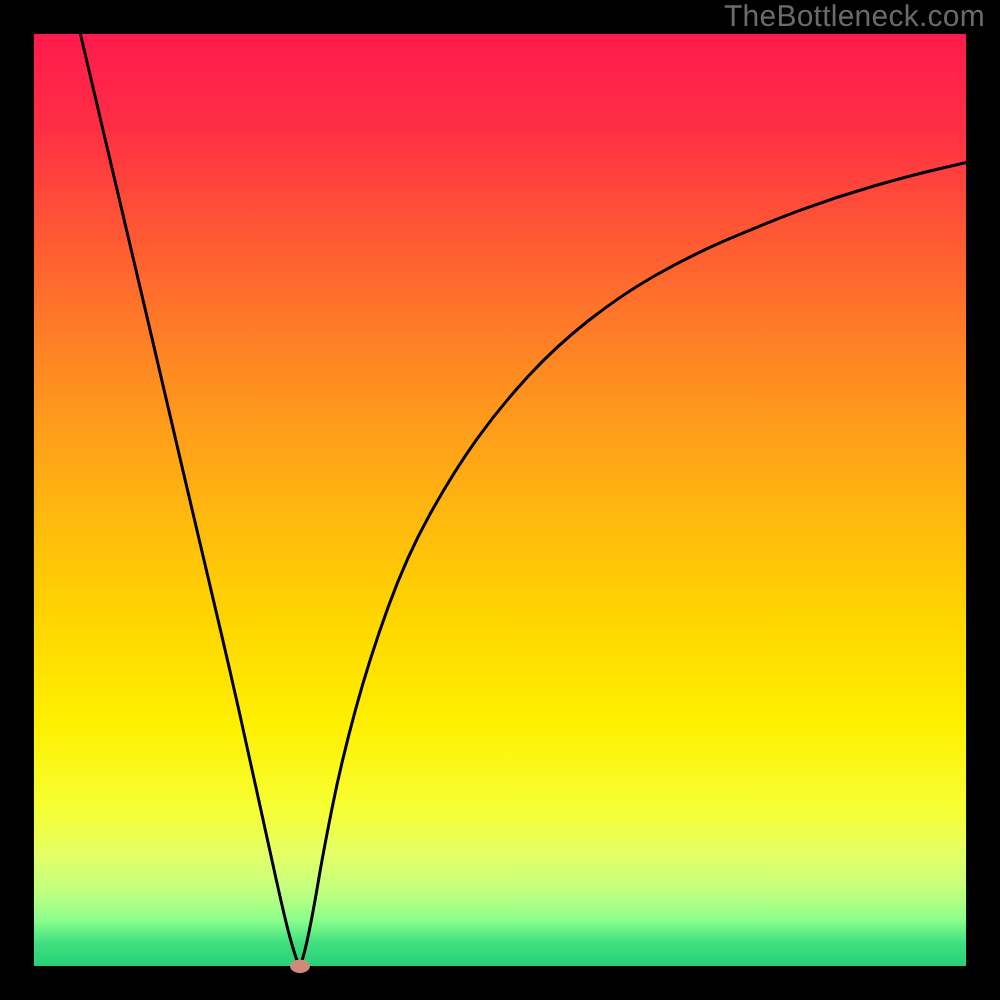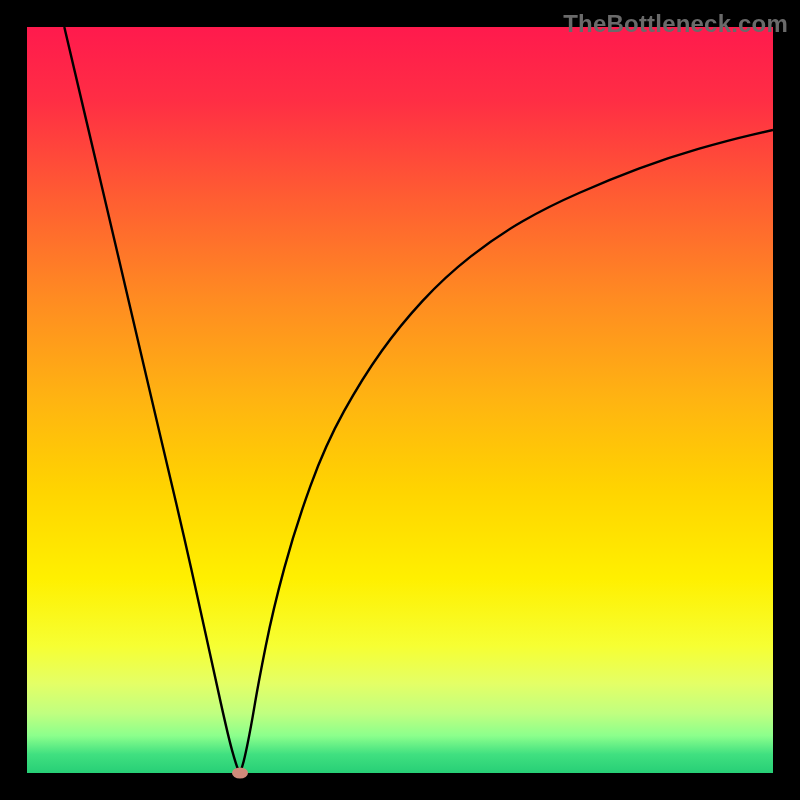--- a/index.html
+++ b/index.html
@@ -12,25 +12,25 @@
     font-family: Arial, Helvetica, sans-serif;
   }
   .frame {
     position: relative;
     width: 800px;
     height: 800px;
     background: #000;
   }
   .watermark {
     position: absolute;
-    top: 10px;
+    top: 0;
     right: 12px;
     color: #6a6a6a;
     font-size: 24px;
-    font-weight: 700;
+    font-weight: 400;
     letter-spacing: 0.2px;
     z-index: 10;
   }
   .plot-outer {
     position: absolute;
     left: 27px;
     top: 27px;
     width: 746px;
     height: 746px;
     background: #000;

